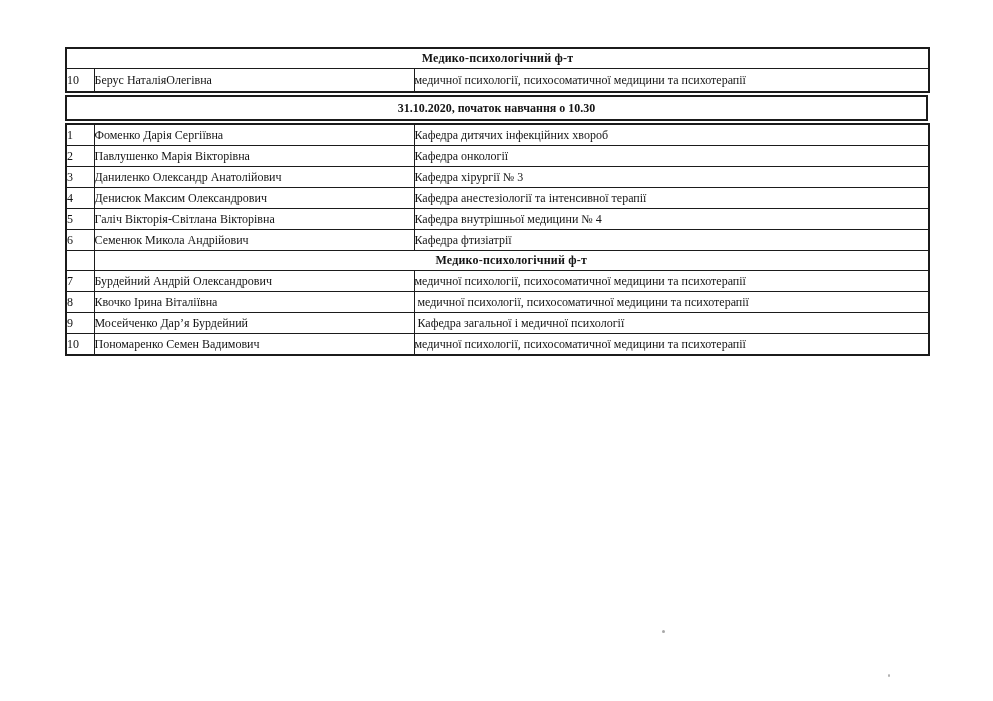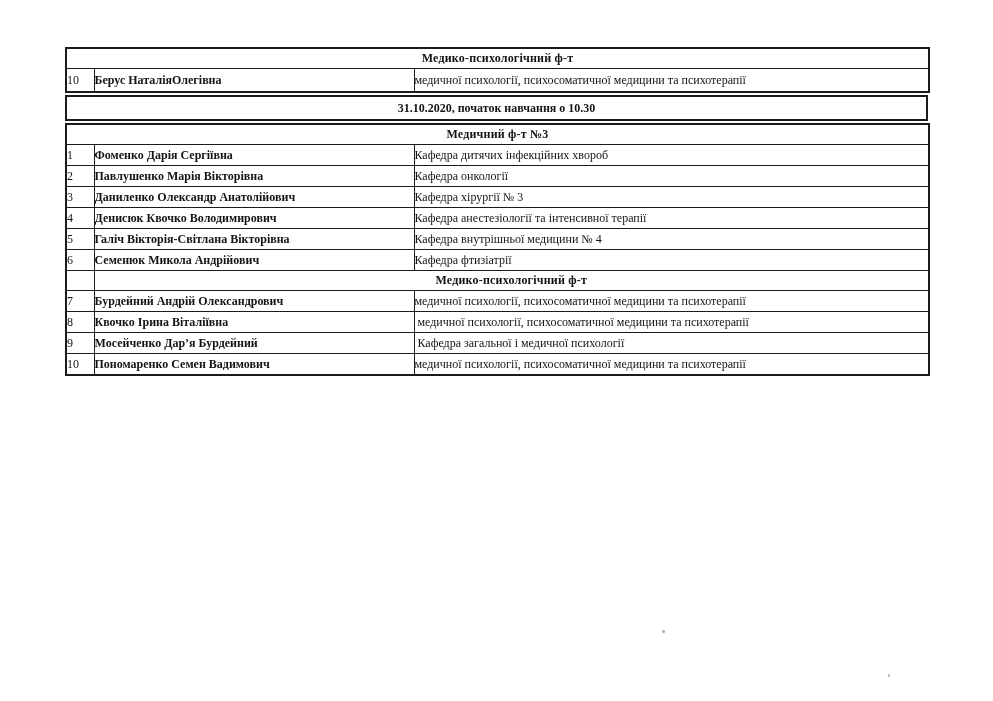--- a/index.html
+++ b/index.html
@@ -39,21 +39,21 @@
     white-space: pre;
     overflow: hidden;
   }
   table.sched {
     border: 2px solid #1b1b1b;
   }
   col.c-num  { width: 28px;  }
   col.c-name { width: 320px; }
   col.c-dept { width: 515px; }
   td.num  { padding-left: 5px; margin-top: 48px; }
-  td.name { padding-left: 6px; font-weight: bold; }
+  td.name { padding-left: 6px; }
   td.dept { padding-left: 6px; }
   tr.data-row td { height: 20px; }
   tr.tall td { height: 22px; }
   td.hdr {
     text-align: center;
     font-weight: bold;
     font-size: 16px;
     height: 17px;
     letter-spacing: 0.2px;
   }
@@ -105,42 +105,39 @@
     </tbody>
       </table>
 
     <table class="sched">
       <colgroup>
           <col class="c-num">
           <col class="c-name">
           <col class="c-dept">
         </colgroup>
       <tbody>
-          <tr>
-        <td class="hdr hdr2" colspan="3">Медичний ф-т №3</td>
-      </tr>
 
       <tr class="data-row">
         <td class="num">1</td>
         <td class="name">Фоменко Дарія Сергіївна</td>
         <td class="dept">Кафедра дитячих інфекційних хвороб</td>
       </tr>
       <tr class="data-row">
         <td class="num">2</td>
         <td class="name">Павлушенко Марія Вікторівна</td>
         <td class="dept">Кафедра онкології</td>
       </tr>
       <tr class="data-row">
         <td class="num">3</td>
         <td class="name">Даниленко Олександр Анатолійович</td>
         <td class="dept">Кафедра хірургії № 3</td>
       </tr>
       <tr class="data-row">
         <td class="num">4</td>
-        <td class="name">Денисюк Квочко Володимирович</td>
+        <td class="name">Денисюк Максим Олександрович</td>
         <td class="dept">Кафедра анестезіології та інтенсивної терапії</td>
       </tr>
       <tr class="data-row">
         <td class="num">5</td>
         <td class="name">Галіч Вікторія-Світлана Вікторівна</td>
         <td class="dept">Кафедра внутрішньої медицини № 4</td>
       </tr>
       <tr class="data-row">
         <td class="num">6</td>
         <td class="name">Семенюк Микола Андрійович</td>

